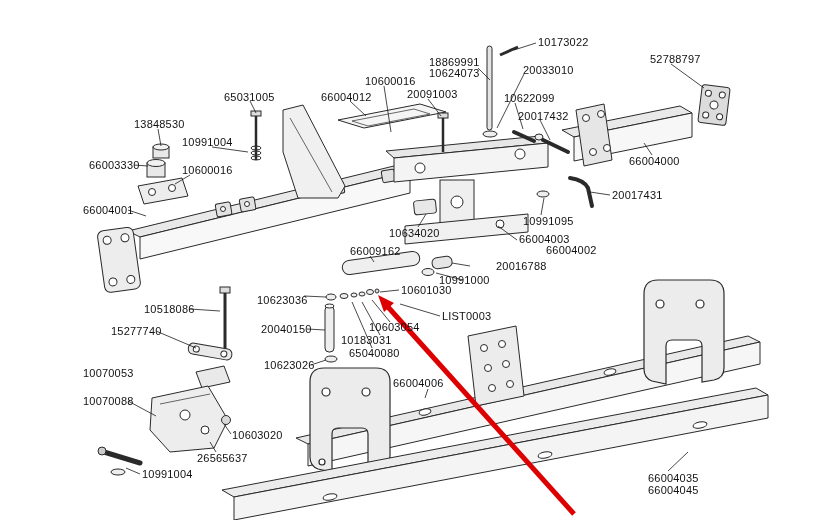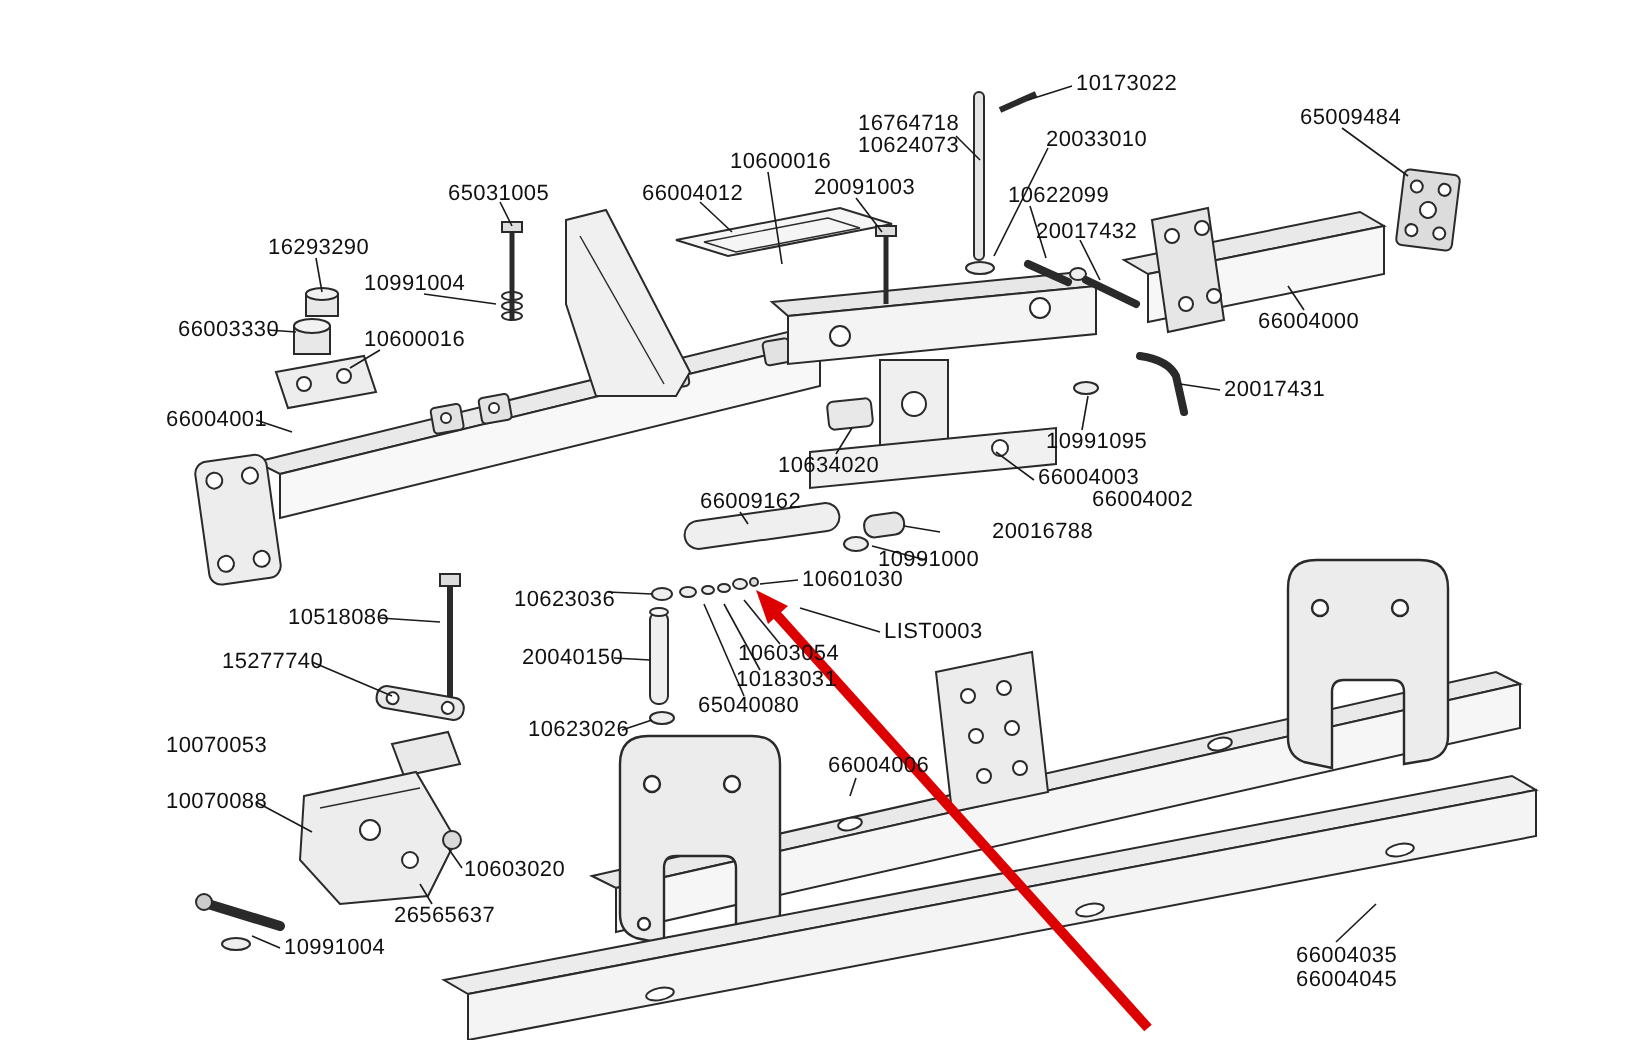--- a/index.html
+++ b/index.html
@@ -214,55 +214,55 @@
     <line x1="668" y1="471" x2="688" y2="452"></line>
   </g>
 
   <g>
     <line x1="574" y1="514" x2="388" y2="307" stroke="#dd0000" stroke-width="5"></line>
     <polygon points="378,295 394,303 384,312" fill="#dd0000"></polygon>
   </g>
 </svg>
 
 <div class="lbl" style="left:538px;top:37px">10173022</div>
-<div class="lbl" style="left:429px;top:57px">16764718</div>
+<div class="lbl" style="left:429px;top:57px">18869991</div>
 <div class="lbl" style="left:429px;top:68px">10624073</div>
 <div class="lbl" style="left:523px;top:65px">20033010</div>
-<div class="lbl" style="left:650px;top:54px">65009484</div>
+<div class="lbl" style="left:650px;top:54px">52788797</div>
 <div class="lbl" style="left:365px;top:76px">10600016</div>
 <div class="lbl" style="left:321px;top:92px">66004012</div>
 <div class="lbl" style="left:407px;top:89px">20091003</div>
 <div class="lbl" style="left:504px;top:93px">10622099</div>
 <div class="lbl" style="left:224px;top:92px">65031005</div>
 <div class="lbl" style="left:518px;top:111px">20017432</div>
-<div class="lbl" style="left:134px;top:119px">16293290</div>
+<div class="lbl" style="left:134px;top:119px">13848530</div>
 <div class="lbl" style="left:182px;top:137px">10991004</div>
 <div class="lbl" style="left:89px;top:160px">66003330</div>
 <div class="lbl" style="left:182px;top:165px">10600016</div>
 <div class="lbl" style="left:629px;top:156px">66004000</div>
 <div class="lbl" style="left:612px;top:190px">20017431</div>
 <div class="lbl" style="left:83px;top:205px">66004001</div>
 <div class="lbl" style="left:523px;top:216px">10991095</div>
 <div class="lbl" style="left:389px;top:228px">10634020</div>
 <div class="lbl" style="left:519px;top:234px">66004003</div>
 <div class="lbl" style="left:546px;top:245px">66004002</div>
 <div class="lbl" style="left:350px;top:246px">66009162</div>
 <div class="lbl" style="left:496px;top:261px">20016788</div>
 <div class="lbl" style="left:439px;top:275px">10991000</div>
 <div class="lbl" style="left:401px;top:285px">10601030</div>
 <div class="lbl" style="left:257px;top:295px">10623036</div>
 <div class="lbl" style="left:144px;top:304px">10518086</div>
 <div class="lbl" style="left:261px;top:324px">20040150</div>
 <div class="lbl" style="left:111px;top:326px">15277740</div>
 <div class="lbl" style="left:442px;top:311px">LIST0003</div>
 <div class="lbl" style="left:369px;top:322px">10603054</div>
-<div class="lbl" style="left:368px;top:335px">10183031</div>
+<div class="lbl" style="left:341px;top:335px">10183031</div>
 <div class="lbl" style="left:349px;top:348px">65040080</div>
 <div class="lbl" style="left:264px;top:360px">10623026</div>
-<div class="lbl" style="left:414px;top:378px">66004006</div>
+<div class="lbl" style="left:393px;top:378px">66004006</div>
 <div class="lbl" style="left:83px;top:368px">10070053</div>
 <div class="lbl" style="left:83px;top:396px">10070088</div>
 <div class="lbl" style="left:232px;top:430px">10603020</div>
 <div class="lbl" style="left:197px;top:453px">26565637</div>
 <div class="lbl" style="left:142px;top:469px">10991004</div>
 <div class="lbl" style="left:648px;top:473px">66004035</div>
 <div class="lbl" style="left:648px;top:485px">66004045</div>
 
 </div>
 

